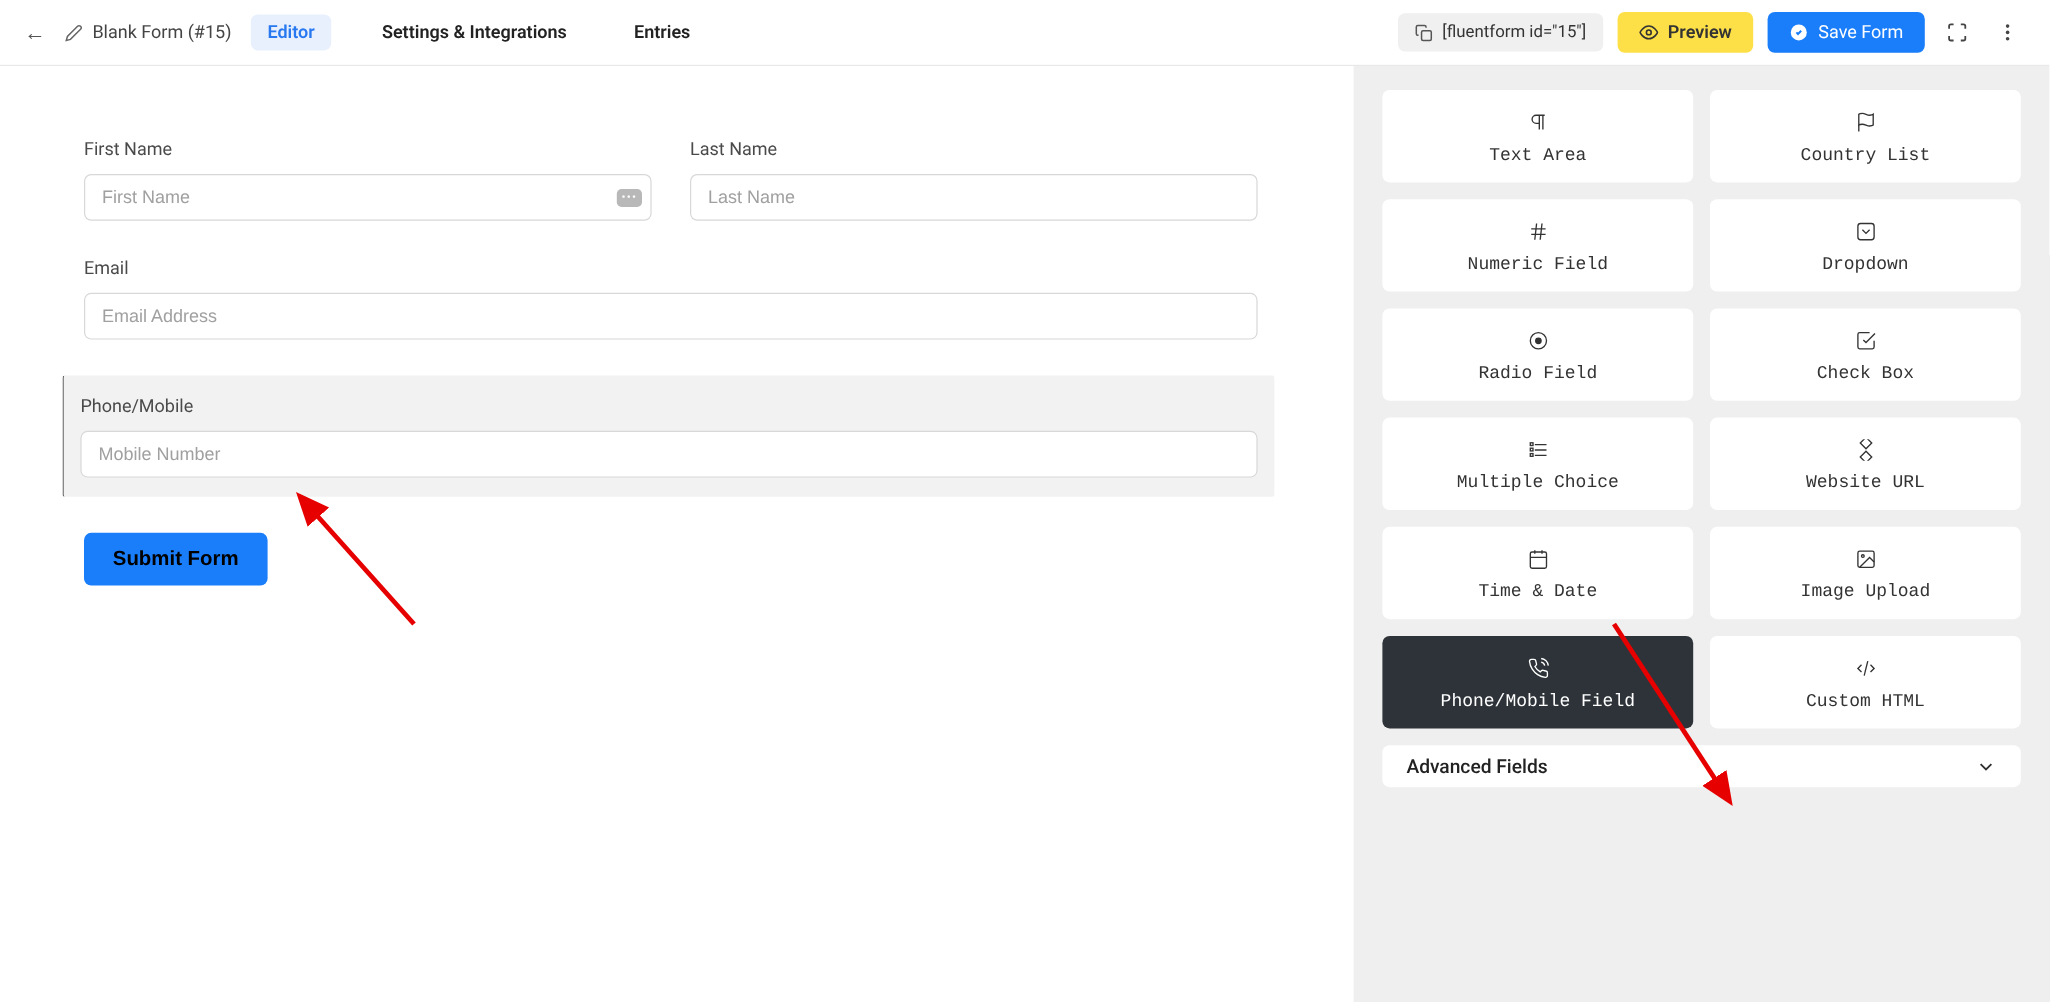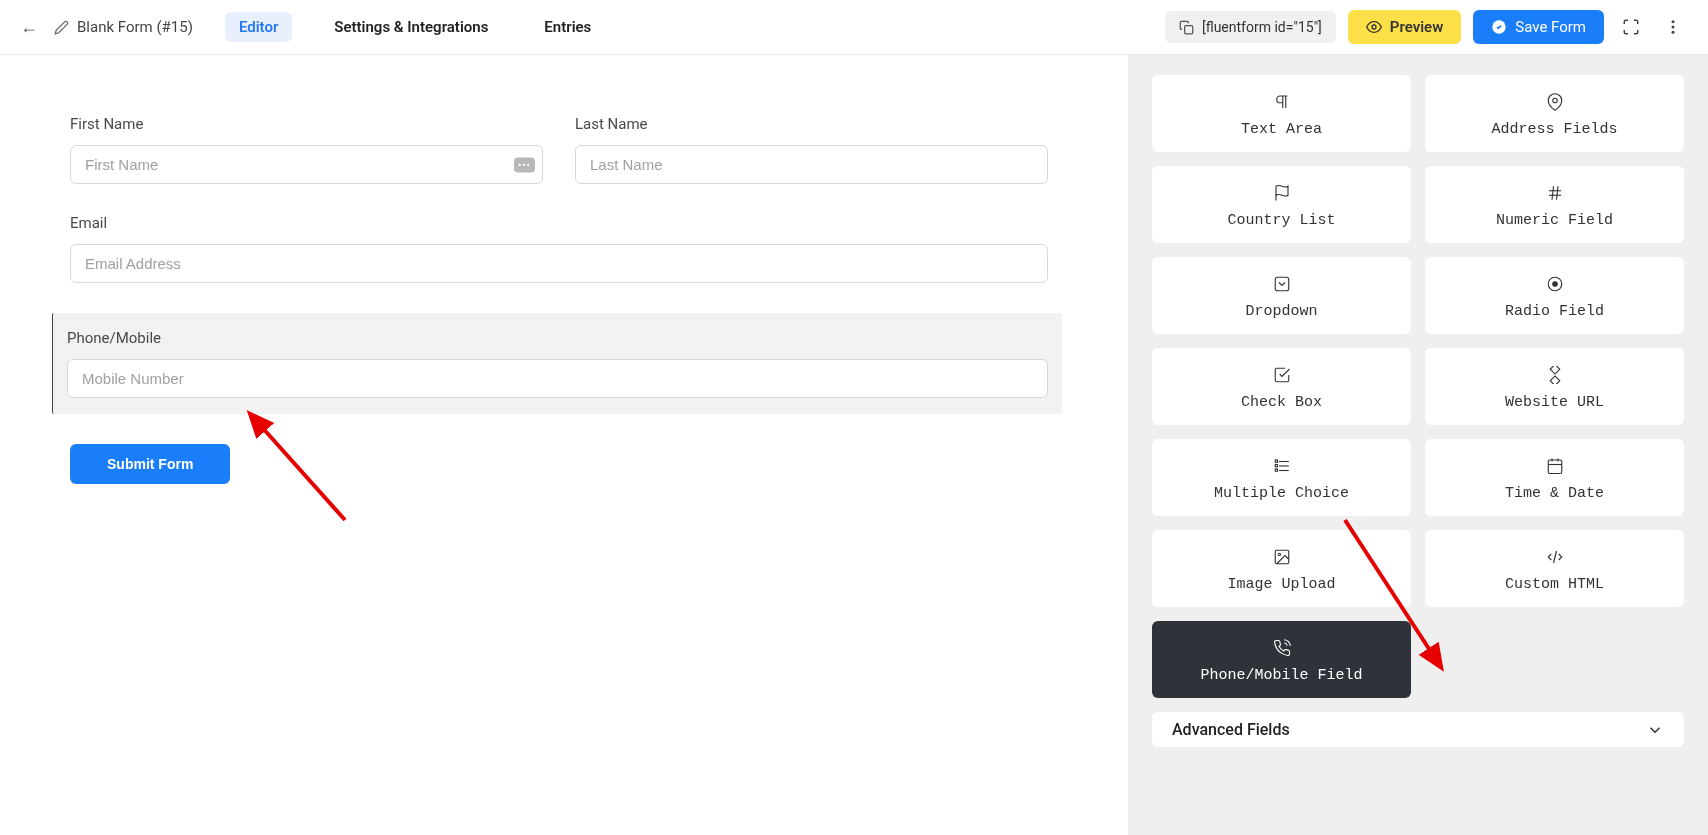--- a/index.html
+++ b/index.html
@@ -39,21 +39,21 @@
       color: #444;
       font-size: 15px;
     }
     .pencil-icon {
       font-size: 14px;
       color: #666;
     }
     .tabs {
       display: flex;
       align-items: center;
-      margin-left: 32px;
+      margin-left: 16px;
       gap: 28px;
     }
     .tab {
       font-size: 15px;
       font-weight: 600;
       color: #222;
       padding: 6px 14px;
       border-radius: 6px;
       cursor: pointer;
     }
@@ -165,24 +165,24 @@
     .form-block.selected {
       background: #f2f2f2;
       border-left: 1px solid #404040;
       padding: 16px 14px;
       margin-left: -18px;
       margin-right: -14px;
       border-radius: 2px;
     }
     .submit-btn {
       background: #1a7efb;
-      color: #ffffff;
+      color: #000000;
       font-weight: 600;
-      font-size: 14px;
-      padding: 12px 37px;
+      font-size: 17px;
+      padding: 12px 24px;
       border: none;
       border-radius: 6px;
       cursor: pointer;
     }
     .sidebar {
       width: 580px;
       background: #efefef;
       padding: 20px 24px 0 24px;
       overflow-y: auto;
     }
@@ -343,29 +343,20 @@
 
       <div class="field-card">
         <span class="field-icon">
             <svg width="18" height="18" viewBox="0 0 24 24" fill="none" stroke="#333" stroke-width="1.5">
               <path d="M13 4v16M17 4v16M19 4H9.5a4.5 4.5 0 0 0 0 9H13"></path>
             </svg>
           </span>
         <span>Text Area</span>
       </div>
 
-      <div class="field-card">
-        <span class="field-icon">
-            <svg width="18" height="18" viewBox="0 0 24 24" fill="none" stroke="#333" stroke-width="1.5">
-              <path d="M21 10c0 7-9 13-9 13s-9-6-9-13a9 9 0 0 1 18 0z"></path>
-              <circle cx="12" cy="10" r="3"></circle>
-            </svg>
-          </span>
-        <span>Address Fields</span>
-      </div>
 
       <div class="field-card">
         <span class="field-icon">
             <svg width="18" height="18" viewBox="0 0 24 24" fill="none" stroke="#333" stroke-width="1.5">
               <path d="M4 15s1-1 4-1 5 2 8 2 4-1 4-1V3s-1 1-4 1-5-2-8-2-4 1-4 1z"></path>
               <line x1="4" y1="22" x2="4" y2="15"></line>
             </svg>
           </span>
         <span>Country List</span>
       </div>
@@ -403,49 +394,49 @@
       </div>
 
       <div class="field-card">
         <span class="field-icon">
             <svg width="18" height="18" viewBox="0 0 24 24" fill="none" stroke="#333" stroke-width="1.5">
               <polyline points="9 11 12 14 22 4"></polyline>
               <path d="M21 12v7a2 2 0 0 1-2 2H5a2 2 0 0 1-2-2V5a2 2 0 0 1 2-2h11"></path>
             </svg>
           </span>
         <span>Check Box</span>
-      </div>
-
-      <div class="field-card">
-        <span class="field-icon">
-            <svg width="18" height="18" viewBox="0 0 24 24" fill="none" stroke="#333" stroke-width="1.5">
-              <rect x="2" y="2" width="9" height="9" transform="rotate(45 12 12)"></rect>
-              <rect x="13" y="13" width="9" height="9" transform="rotate(45 12 12)"></rect>
-            </svg>
-          </span>
-        <span>Website URL</span>
       </div>
 
       <div class="field-card">
         <span class="field-icon">
             <svg width="18" height="18" viewBox="0 0 24 24" fill="none" stroke="#333" stroke-width="1.5">
               <line x1="8" y1="6" x2="21" y2="6"></line>
               <line x1="8" y1="12" x2="21" y2="12"></line>
               <line x1="8" y1="18" x2="21" y2="18"></line>
               <rect x="3" y="4" width="3" height="3"></rect>
               <rect x="3" y="10" width="3" height="3"></rect>
               <rect x="3" y="16" width="3" height="3"></rect>
             </svg>
           </span>
         <span>Multiple Choice</span>
       </div>
 
       <div class="field-card">
         <span class="field-icon">
             <svg width="18" height="18" viewBox="0 0 24 24" fill="none" stroke="#333" stroke-width="1.5">
+              <rect x="2" y="2" width="9" height="9" transform="rotate(45 12 12)"></rect>
+              <rect x="13" y="13" width="9" height="9" transform="rotate(45 12 12)"></rect>
+            </svg>
+          </span>
+        <span>Website URL</span>
+      </div>
+
+      <div class="field-card">
+        <span class="field-icon">
+            <svg width="18" height="18" viewBox="0 0 24 24" fill="none" stroke="#333" stroke-width="1.5">
               <rect x="3" y="4" width="18" height="18" rx="2"></rect>
               <line x1="16" y1="2" x2="16" y2="6"></line>
               <line x1="8" y1="2" x2="8" y2="6"></line>
               <line x1="3" y1="10" x2="21" y2="10"></line>
             </svg>
           </span>
         <span>Time &amp; Date</span>
       </div>
 
       <div class="field-card">
@@ -453,38 +444,38 @@
             <svg width="18" height="18" viewBox="0 0 24 24" fill="none" stroke="#333" stroke-width="1.5">
               <rect x="3" y="3" width="18" height="18" rx="2"></rect>
               <circle cx="8.5" cy="8.5" r="1.5"></circle>
               <polyline points="21 15 16 10 5 21"></polyline>
             </svg>
           </span>
         <span>Image Upload</span>
       </div>
 
 
+      <div class="field-card active" style="position:relative;">
+        <span class="field-icon">
+            <svg width="18" height="18" viewBox="0 0 24 24" fill="none" stroke="#fff" stroke-width="1.5">
+              <path d="M15.05 5A5 5 0 0 1 19 8.95M15.05 1A9 9 0 0 1 23 8.94m-1 7.98v3a2 2 0 0 1-2.18 2 19.79 19.79 0 0 1-8.63-3.07 19.5 19.5 0 0 1-6-6 19.79 19.79 0 0 1-3.07-8.67A2 2 0 0 1 4.11 2h3a2 2 0 0 1 2 1.72 12.84 12.84 0 0 0 .7 2.81 2 2 0 0 1-.45 2.11L8.09 9.91a16 16 0 0 0 6 6l1.27-1.27a2 2 0 0 1 2.11-.45 12.84 12.84 0 0 0 2.81.7A2 2 0 0 1 22 16.92z"></path>
+            </svg>
+          </span>
+        <span>Phone/Mobile Field</span>
+      </div>
+
       <div class="field-card">
         <span class="field-icon">
             <svg width="20" height="18" viewBox="0 0 24 24" fill="none" stroke="#333" stroke-width="1.5">
               <polyline points="7 8 3 12 7 16"></polyline>
               <polyline points="17 8 21 12 17 16"></polyline>
               <line x1="14" y1="4" x2="10" y2="20"></line>
             </svg>
           </span>
         <span>Custom HTML</span>
-      </div>
-
-      <div class="field-card active" style="position:relative;">
-        <span class="field-icon">
-            <svg width="18" height="18" viewBox="0 0 24 24" fill="none" stroke="#fff" stroke-width="1.5">
-              <path d="M15.05 5A5 5 0 0 1 19 8.95M15.05 1A9 9 0 0 1 23 8.94m-1 7.98v3a2 2 0 0 1-2.18 2 19.79 19.79 0 0 1-8.63-3.07 19.5 19.5 0 0 1-6-6 19.79 19.79 0 0 1-3.07-8.67A2 2 0 0 1 4.11 2h3a2 2 0 0 1 2 1.72 12.84 12.84 0 0 0 .7 2.81 2 2 0 0 1-.45 2.11L8.09 9.91a16 16 0 0 0 6 6l1.27-1.27a2 2 0 0 1 2.11-.45 12.84 12.84 0 0 0 2.81.7A2 2 0 0 1 22 16.92z"></path>
-            </svg>
-          </span>
-        <span>Phone/Mobile Field</span>
       </div>
 
     </div>
 
     <div class="advanced-section">
       <span>Advanced Fields</span>
       <span>
           <svg width="18" height="18" viewBox="0 0 24 24" fill="none" stroke="#333" stroke-width="2">
             <polyline points="6 9 12 15 18 9"></polyline>
           </svg>

